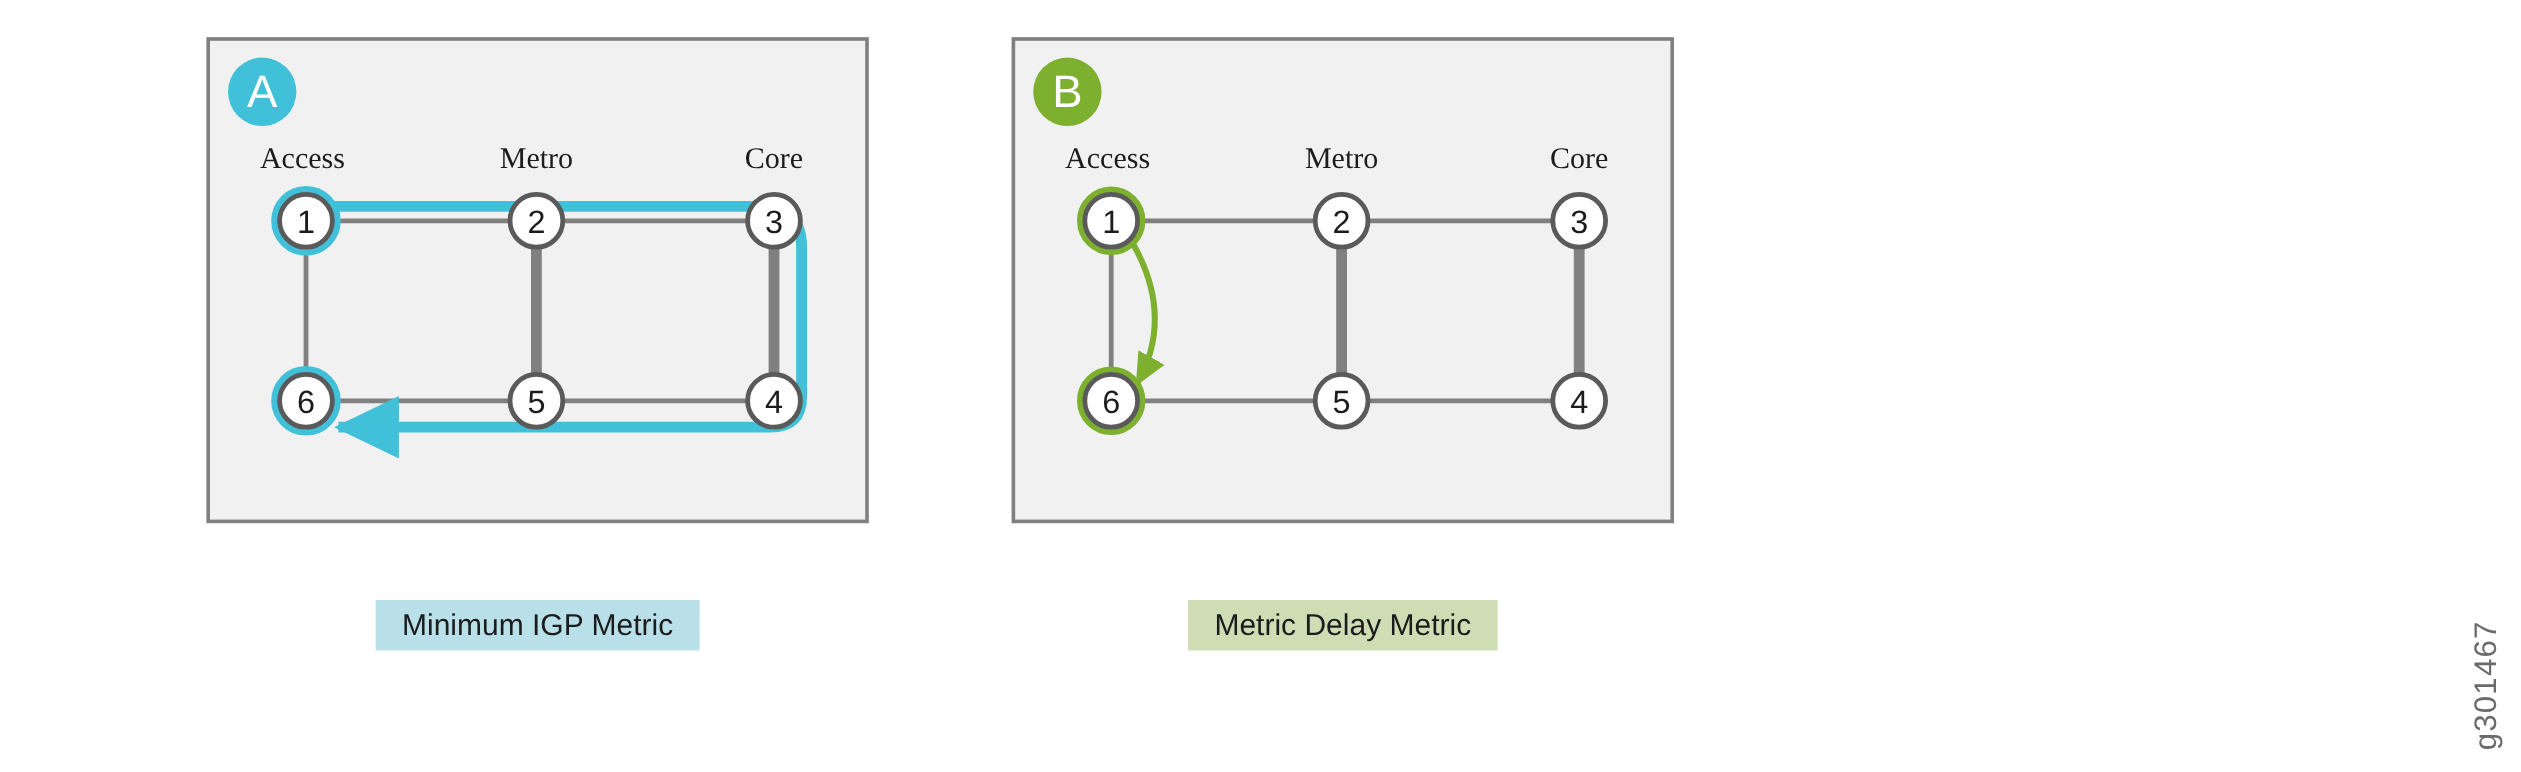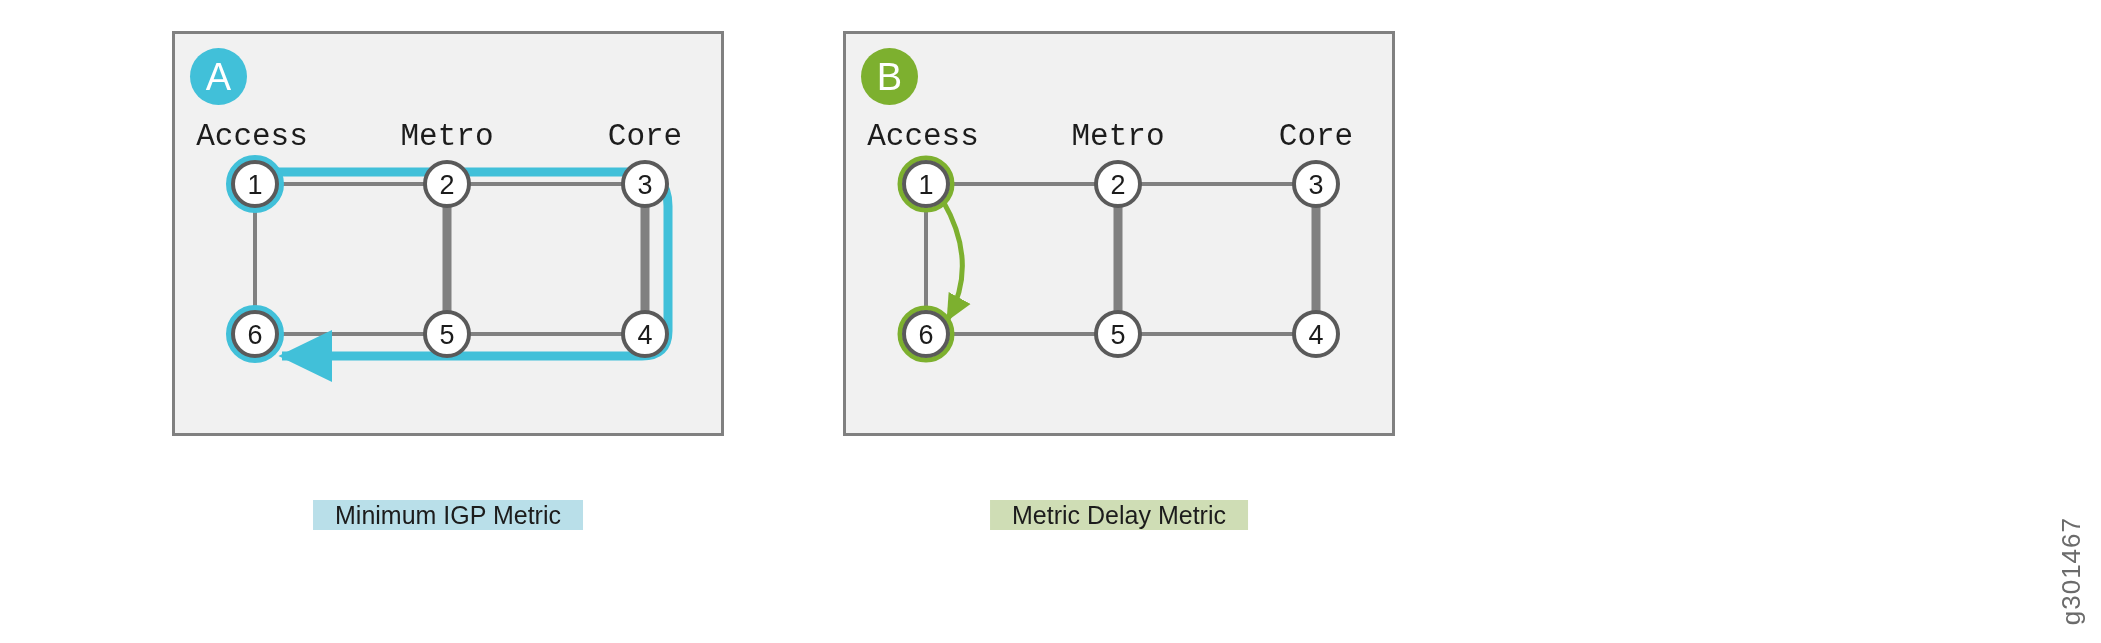--- a/index.html
+++ b/index.html
@@ -41,30 +41,30 @@
     font-size: 38px;
     font-family: "Liberation Sans", sans-serif;
     line-height: 1;
     letter-spacing: 0px;
   }
   #badge-a { left: 190px; top: 48px; background: #41c0d9; }
   #badge-b { left: 861px; top: 48px; background: #7db02f; }
 
   .col-label {
     position: absolute;
-    font-size: 31px;
+    font-size: 25px;
     color: #1c1c1c;
-    font-family: Liberation Mono, monospace;
+    font-family: Liberation Serif, serif;
     white-space: nowrap;
     transform: translateX(-50%);
   }
 
   .legend {
     position: absolute;
-    height: 30px;
+    height: 42px;
     display: flex;
     align-items: center;
     justify-content: center;
     font-size: 25px;
     color: #1c1c1c;
     white-space: nowrap;
     padding: 0 22px;
     box-sizing: border-box;
     transform: translateX(-50%);
   }

